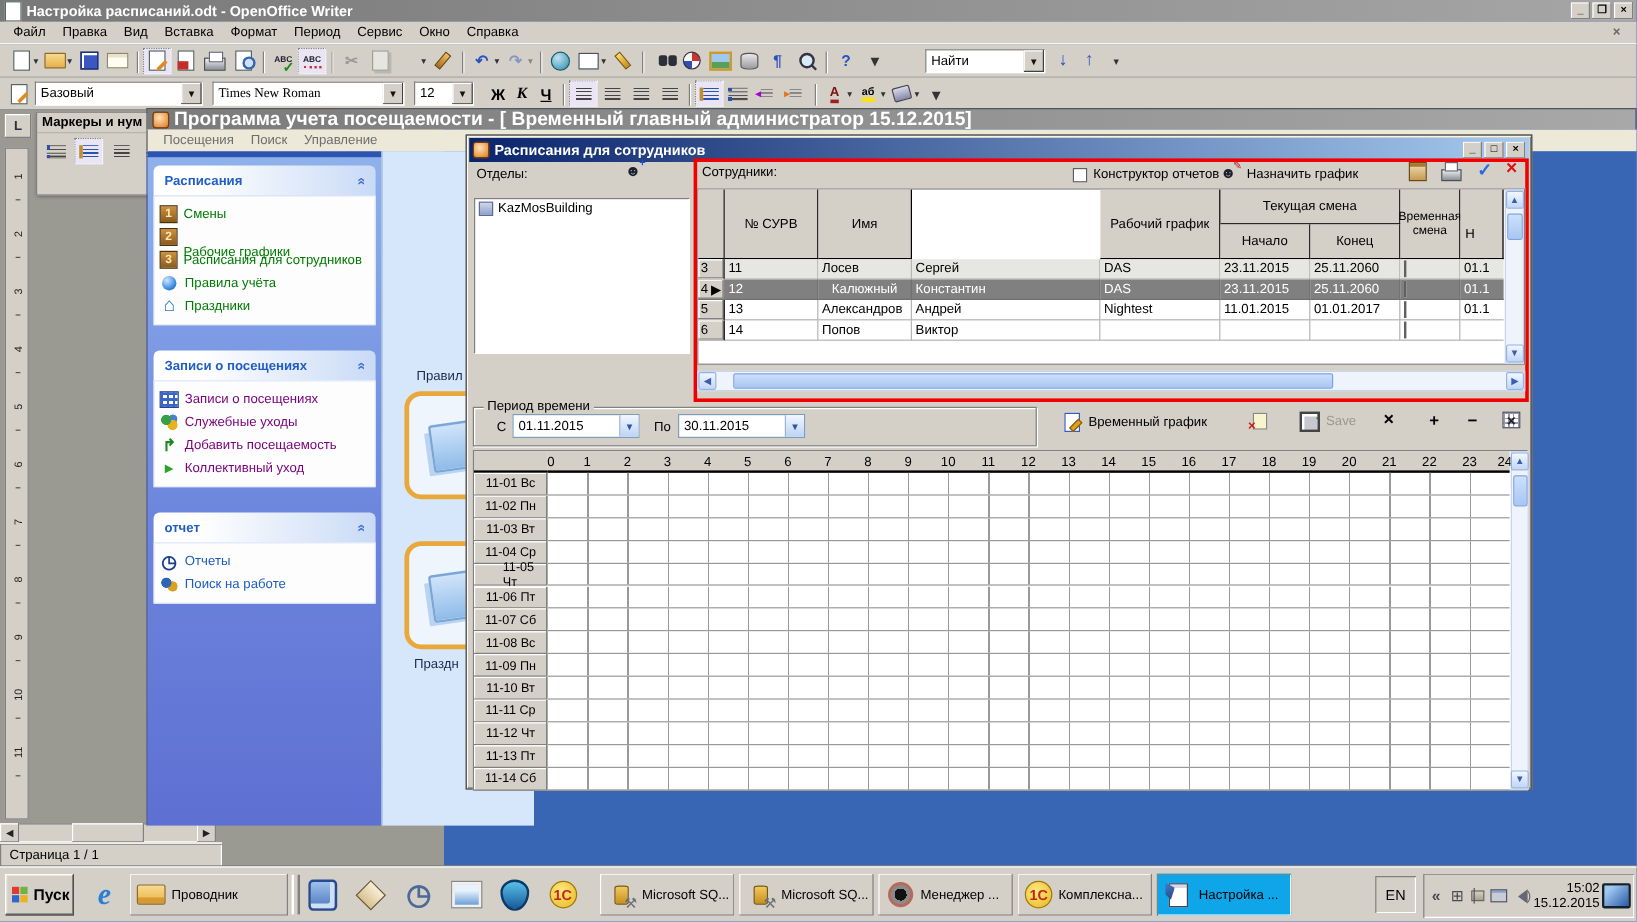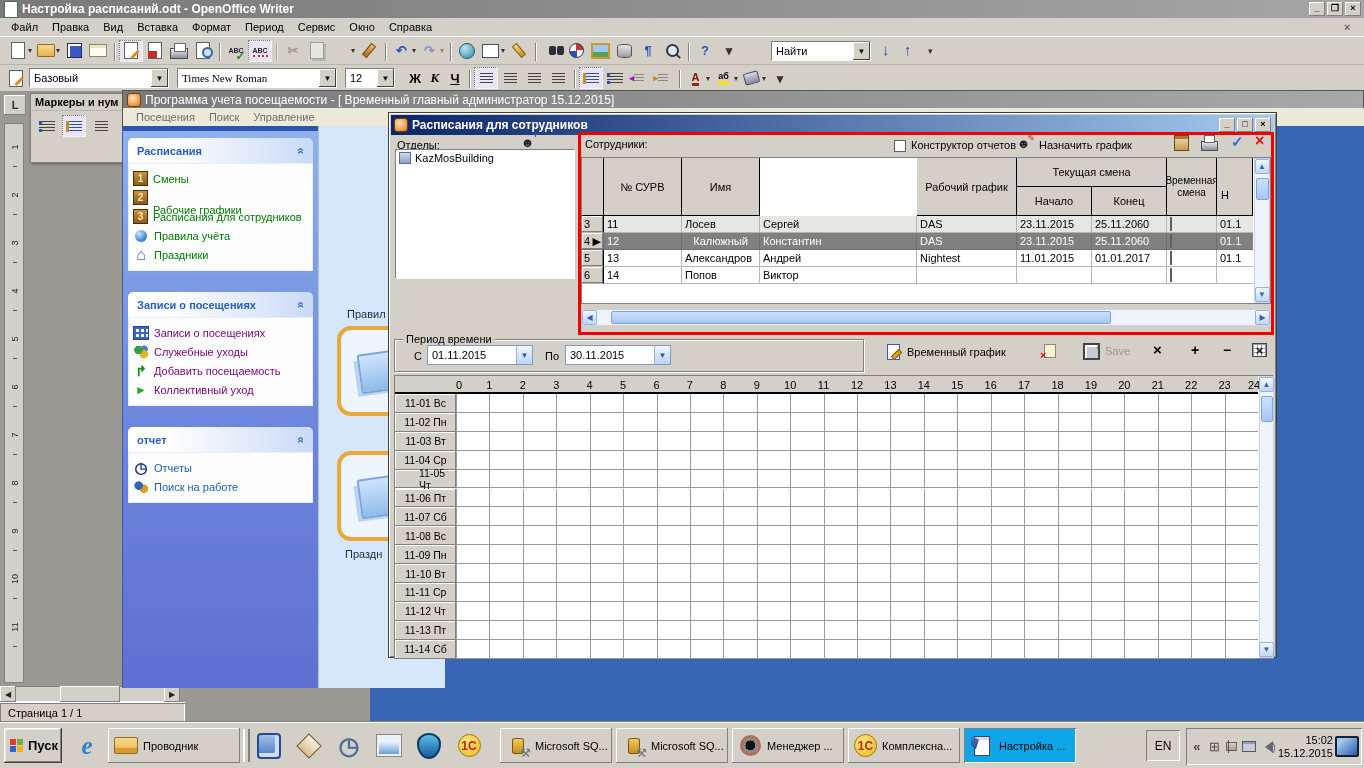--- a/index.html
+++ b/index.html
@@ -71,21 +71,21 @@
   .rnum{position:absolute;left:4px;width:12px;text-align:center;font-size:9px;color:#222;transform:rotate(-90deg)}
   .rdot{position:absolute;left:8px;width:4px;height:1px;background:#555}
   #bulpanel{left:30px;top:2px;width:262px;height:70px;background:#D4D0C8;border:1px solid #808080;box-shadow:1px 1px 3px rgba(0,0,0,.4)}
   #bulpanel .ptitle{height:17px;font-weight:bold;padding:2px 4px;border-bottom:1px solid #b8b4ac}
   #bulpanel .pbody{display:flex;gap:3px;padding:4px}
   #wstatus{left:0;top:611px;width:185px;height:20px;background:#D4D0C8;border-top:1px solid #fff;display:flex;align-items:center}
   #whscroll{left:0;top:595px;width:180px;height:16px}
   .scarr{width:16px;height:16px;display:flex;align-items:center;justify-content:center;font-size:8px;color:#222}
   
   .apptitle{left:122px;top:90px;width:1242px;height:18px;background:linear-gradient(90deg,#7a7a7a,#a8a8a8);display:flex;align-items:center;gap:4px;padding-left:4px;border:1px solid #555;border-bottom:none}
-  .apptitle .ttext{color:#fff;font-weight:normal;font-size:12px;white-space:nowrap}
+  .apptitle .ttext{color:#fff;font-weight:bold;font-size:16px;white-space:nowrap}
   #appmenu{left:122px;top:108px;width:1242px;height:18px;background:#ECE9D8;border-left:1px solid #555;display:flex;align-items:center;padding-left:6px;color:#6e6e6e}
   #sidebar{left:122px;top:126px;width:196px;height:562px;background:linear-gradient(180deg,#8fb2ec,#6c85dd 55%,#5e70d2);border-left:1px solid #44569c;overflow:hidden}
   #sidebar .topstrip{height:5px;background:#2d55b0}
   .navwrap{padding:7px 5px 0}
   .navsec{margin-bottom:21px}
   .navhead{height:25px;background:linear-gradient(90deg,#ffffff 20%,#c9daf6);border-radius:5px 5px 0 0;display:flex;align-items:center;justify-content:space-between;padding:0 9px;color:#215DC6;font-weight:bold;cursor:pointer}
   .navhead .chev{transform:rotate(-90deg);font-size:12px;color:#3f6fd0}
   .navpanel{background:#fdfdfe;border:1px solid #e6eefb;padding:5px 4px 6px}
   .navitem{display:flex;align-items:center;gap:5px;height:19px;cursor:pointer;white-space:nowrap}
   .si{width:16px;height:16px;flex:none;display:flex;align-items:center;justify-content:center;font-size:11px;font-weight:bold}
@@ -140,21 +140,21 @@
   .mi-person::after{content:"✎";position:absolute;right:-3px;top:-2px;font-size:9px;color:#c02020}
   .mi-person2::after{content:"+";position:absolute;right:-2px;top:-4px;font-weight:bold;color:#2050d0}
   
   #schedgrid{position:absolute;left:5px;top:262px;width:879px;height:284px;border:1px solid #808080;background:#fff}
   #hourhead{position:absolute;left:61px;top:0;width:802px;height:18px;background:#D4D0C8;border-bottom:2px solid #000}
   .hournum{position:absolute;top:3px;transform:translateX(-50%);font-size:11px}
   .daybtn{position:absolute;left:0;width:61px;background:#D4D0C8;box-shadow:inset -1px -1px 0 #808080,inset 1px 1px 0 #fff;display:flex;align-items:center;justify-content:center;font-size:10.5px;cursor:pointer}
   .dayrow{position:absolute;left:61px;width:802px;border-bottom:1px solid #999;background-image:repeating-linear-gradient(90deg,#999 0 1px,transparent 1px 33.42px)}
   #gridcorner{position:absolute;left:0;top:0;width:61px;height:18px;background:#D4D0C8;border-bottom:2px solid #000}
   
-  #deptlist{position:absolute;left:6px;top:36px;width:180px;height:130px}
+  #deptlist{position:absolute;left:6px;top:52px;width:180px;height:130px}
   .deptitem{display:flex;align-items:center;gap:4px;padding:2px 3px}
   .deptico{width:12px;height:12px;background:linear-gradient(#cfd8ea,#8fa0c8);border:1px solid #5a6a9a}
   
   #taskbar{left:0;top:722px;width:1364px;height:46px;background:#D4D0C8;border-top:1px solid #fff;box-shadow:0 -1px 0 #808080}
   .tkbtn{position:absolute;top:5px;height:35px;display:flex;align-items:center;gap:5px;padding:0 6px;white-space:nowrap;overflow:hidden;cursor:pointer}
   .tkactive{background:#0ea5e9;box-shadow:inset 1px 1px 0 #808080,inset -1px -1px 0 #fff}
   .qlico{position:absolute;top:7px;width:34px;height:31px;display:flex;align-items:center;justify-content:center;cursor:pointer}
   .tico{width:24px;height:24px;flex:none;display:flex;align-items:center;justify-content:center;position:relative;font-weight:bold}
   .ic-ie{color:#2a7fd4;font-size:25px;font-family:"Liberation Serif",serif;font-style:italic}
   .ic-folder::before{content:"";width:22px;height:15px;background:linear-gradient(#f8da8e,#e8b149);border:1px solid #8f6b25;border-radius:2px;box-shadow:inset 0 -5px 0 #d89a30}

